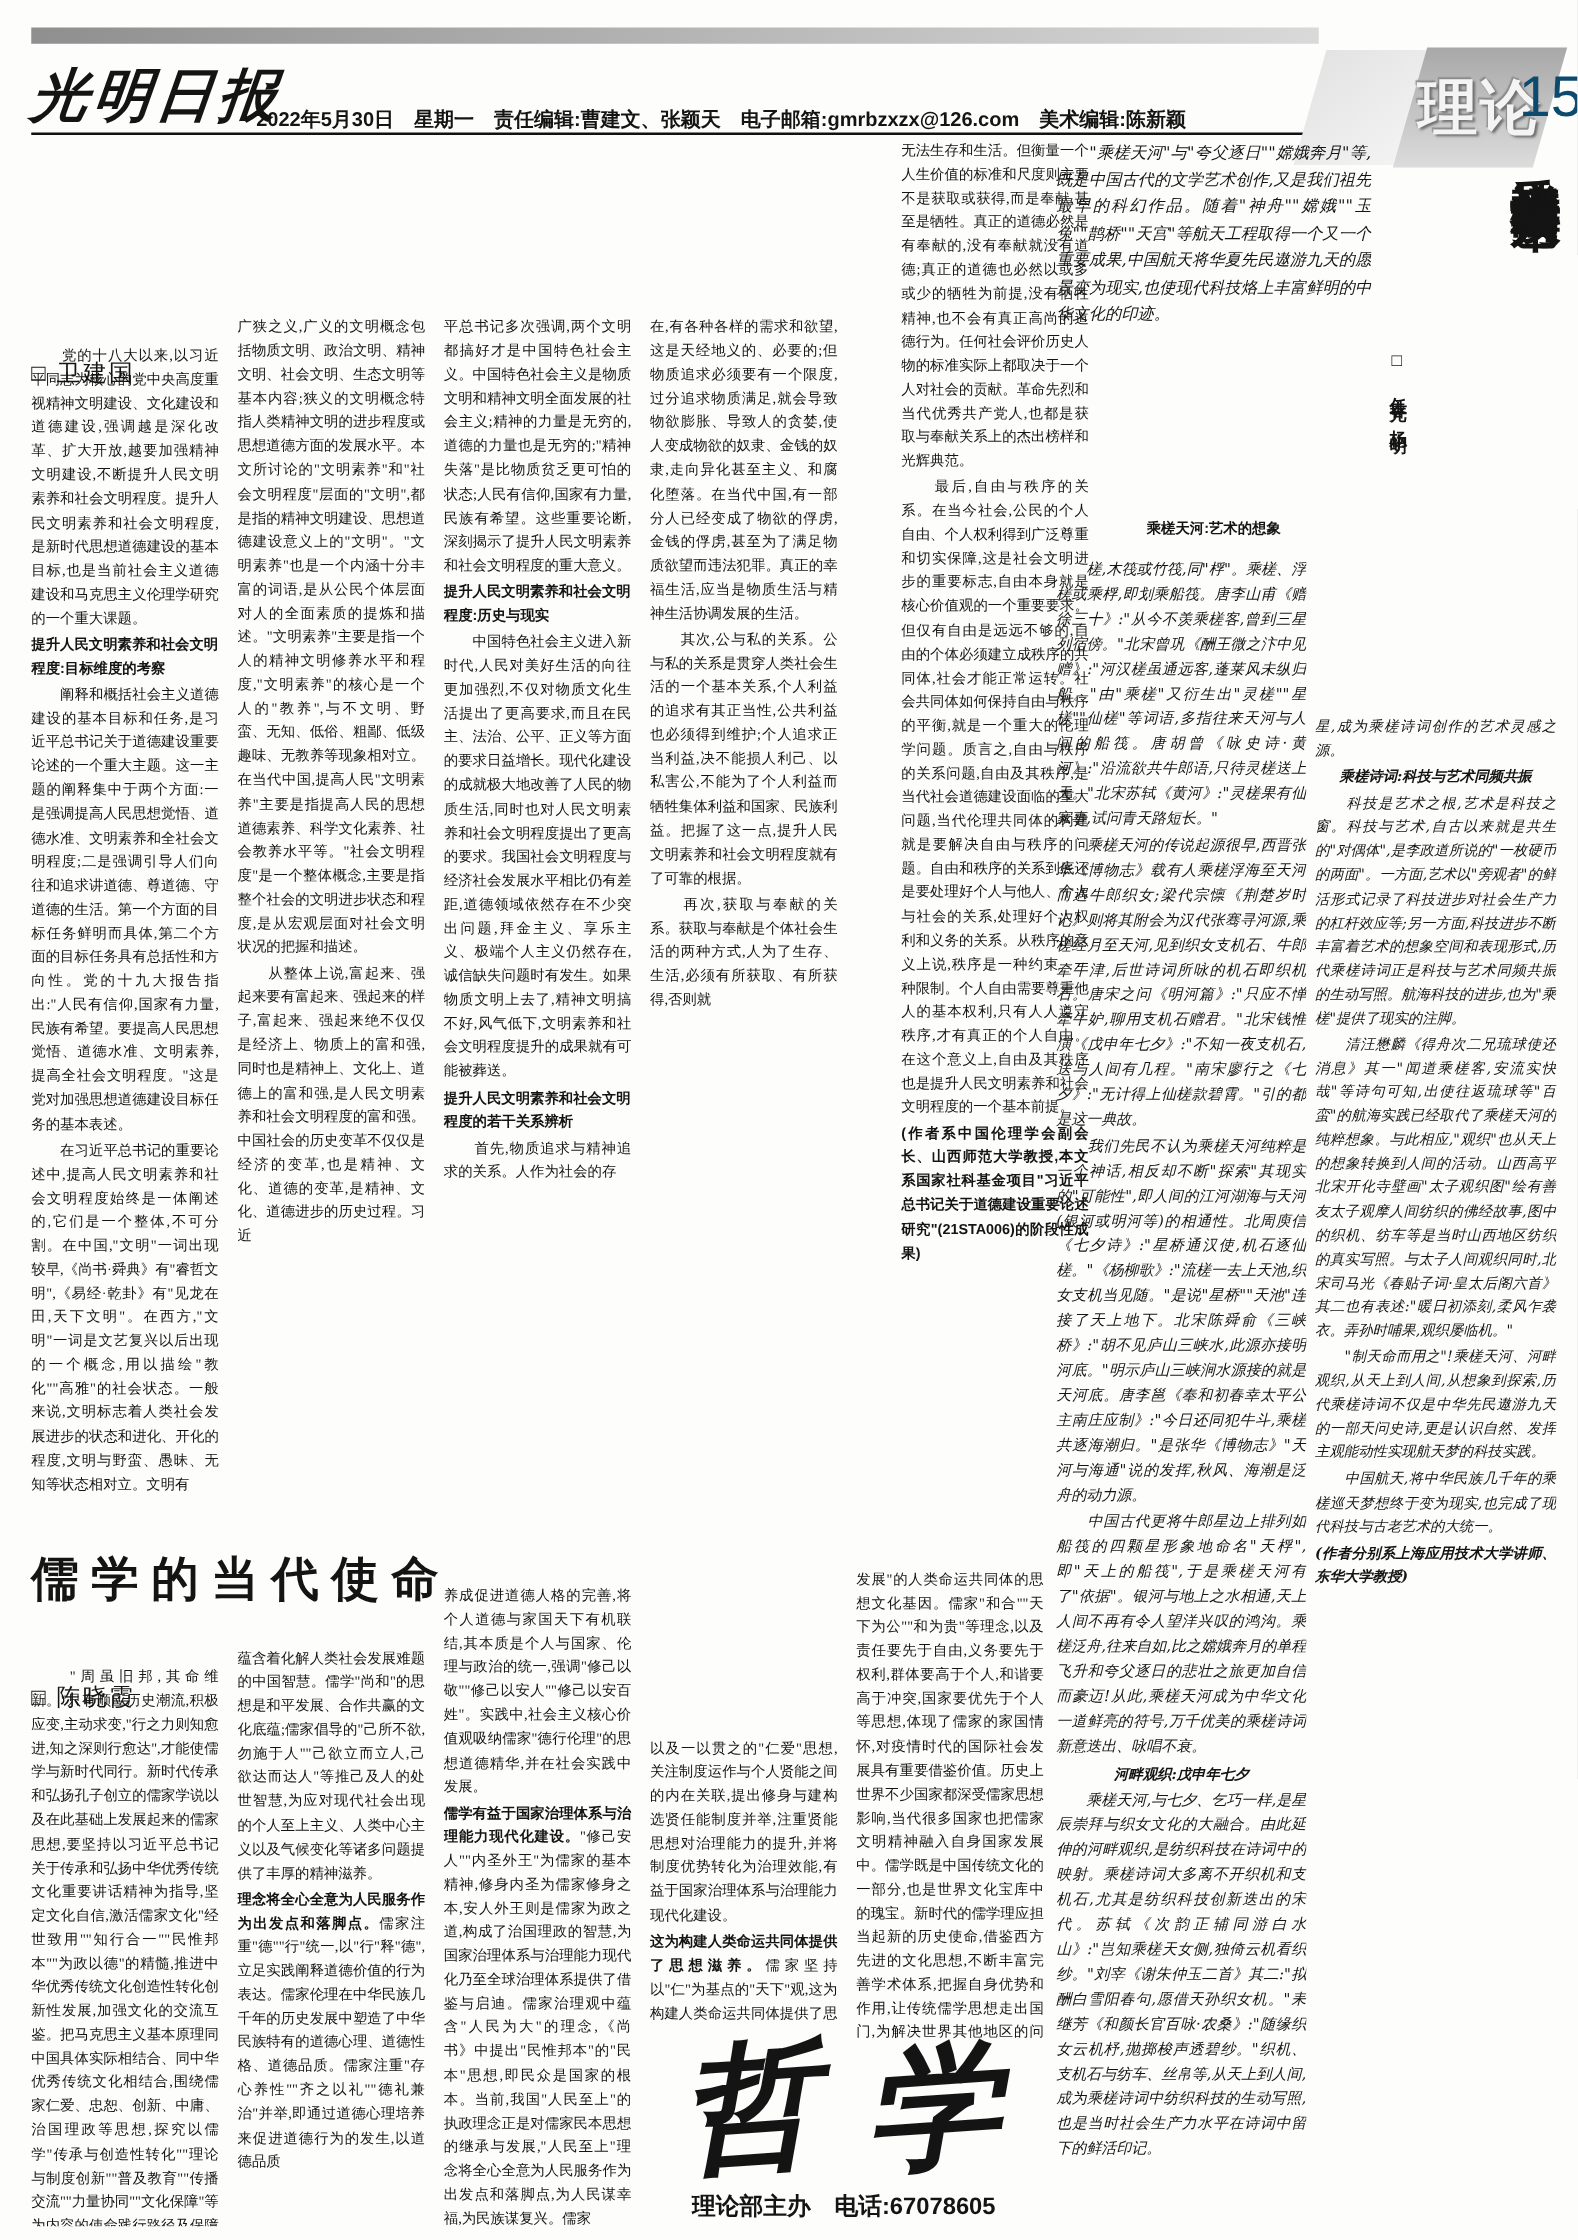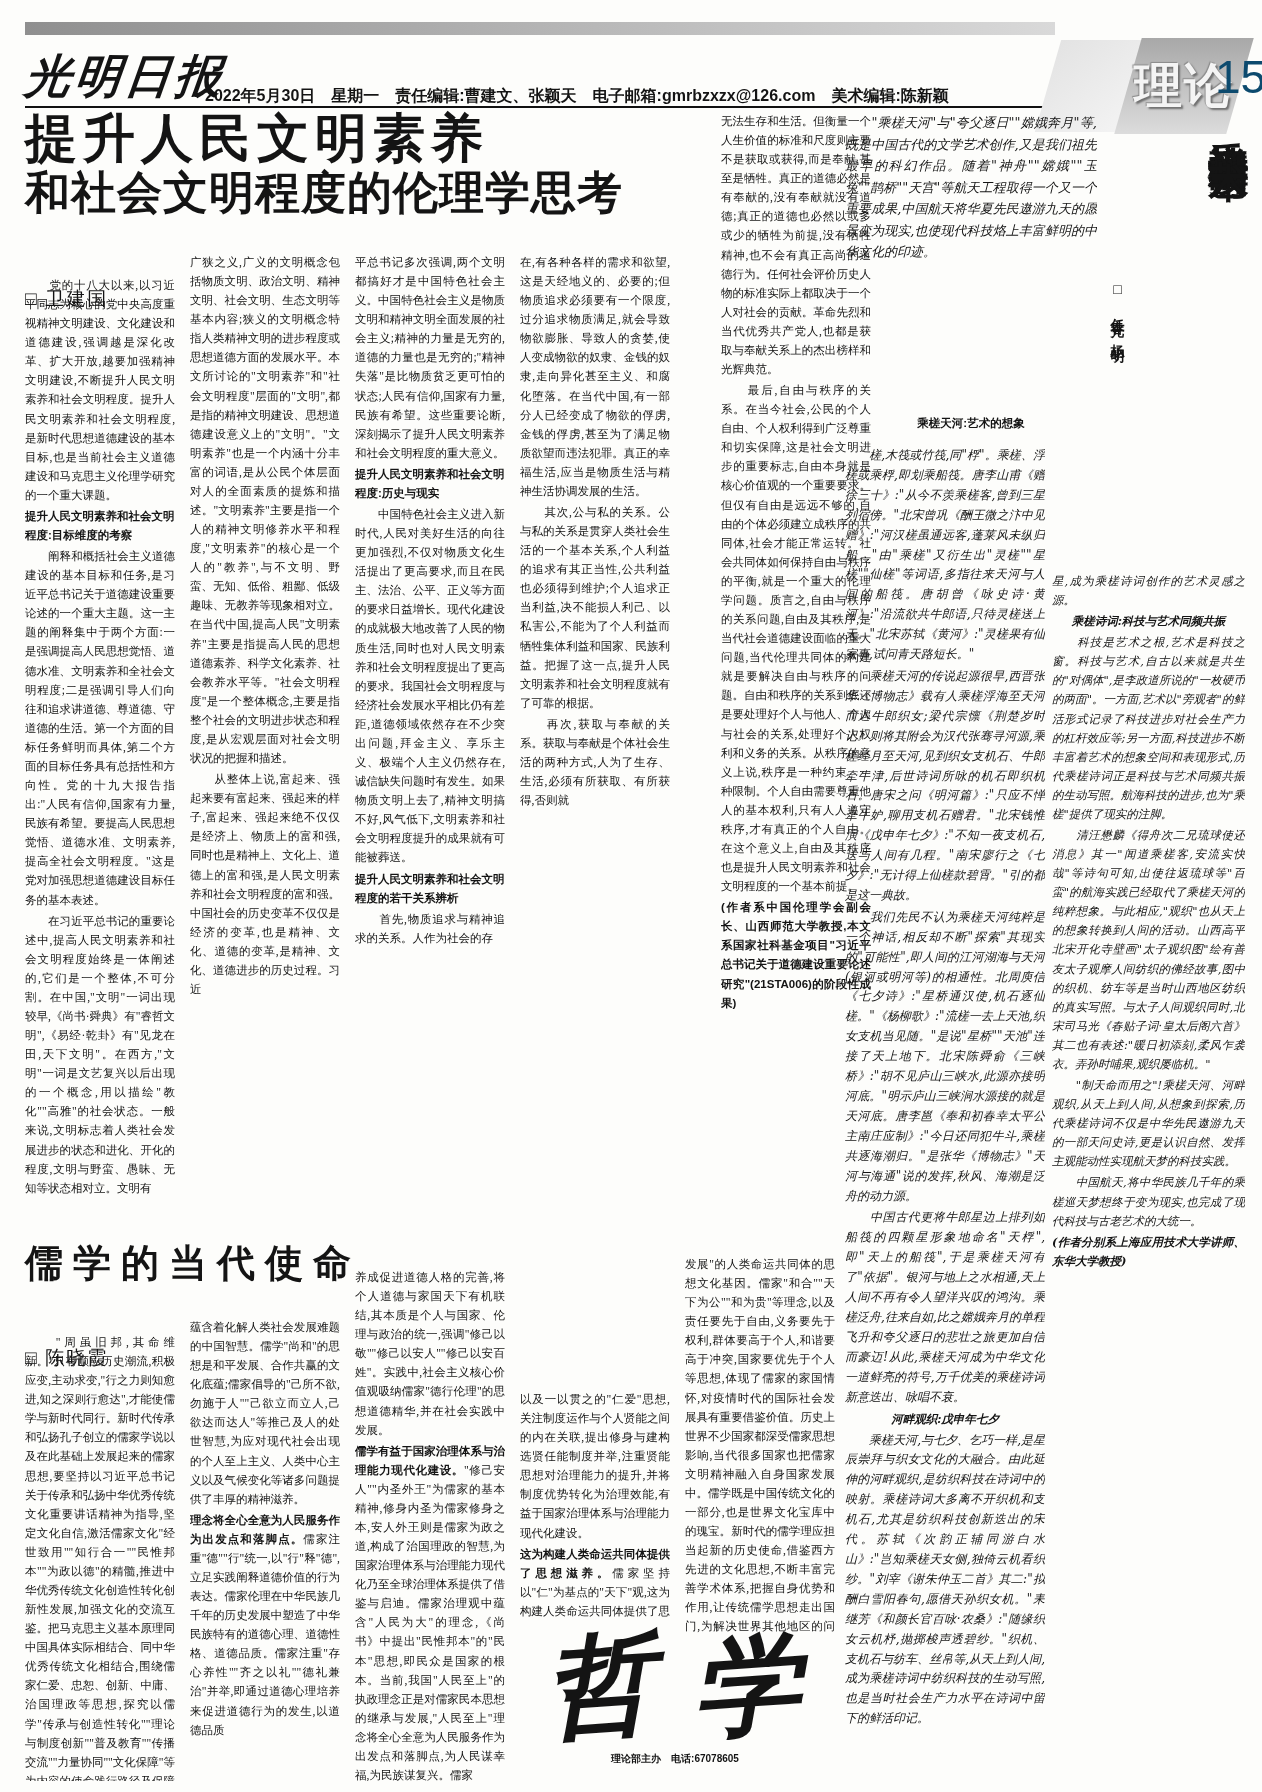--- a/index.html
+++ b/index.html
@@ -46,41 +46,37 @@
   .vauthor{position:absolute;left:1100px;top:282px;height:240px;width:26px;
            writing-mode:vertical-rl;font-size:14px;font-weight:bold;letter-spacing:3px;}
   .cha-sub{font-family:"Liberation Sans",sans-serif;font-weight:bold;font-size:15px;
            text-align:center;margin:8px 0;font-style:normal;}
   
   .philo{position:absolute;left:545px;top:1622px;width:255px;height:130px;
          display:flex;justify-content:space-between;align-items:center;}
   .philo span{font-size:108px;font-weight:900;font-style:italic;transform:rotate(-4deg);
               font-family:"DejaVu Serif",serif;}
   .philo-cap{position:absolute;left:530px;top:1752px;width:290px;text-align:center;
-             font-family:"Liberation Sans",sans-serif;font-weight:bold;font-size:10px;}
+             font-family:"Liberation Sans",sans-serif;font-weight:bold;font-size:19px;}
 </style>
 </head>
 <body>
 
 <div id="page">
 
   <div class="topbar"></div>
   <div class="masthead">光明日报</div>
   <div class="dateline">2022年5月30日　星期一　责任编辑:曹建文、张颖天　电子邮箱:gmrbzxzx@126.com　美术编辑:陈新颖</div>
   <div class="headrule"></div>
   <div class="badge-back"></div>
   <div class="badge">
     <span>理论</span>
   </div>
   <div class="pagenum">15</div>
 
-  <div class="m-title">
-    <span class="t1">提升人民文明素养</span>
-    <span class="t2">和社会文明程度的伦理学思考</span>
-  </div>
   <div class="byline" style="left:25px;top:244px;">
     <span>□</span>
     <span>卫建国</span>
   </div>
 
   <div class="col" style="left:25px;top:276px;width:150px;height:952px;">
     <p>　　党的十八大以来,以习近平同志为核心的党中央高度重视精神文明建设、文化建设和道德建设,强调越是深化改革、扩大开放,越要加强精神文明建设,不断提升人民文明素养和社会文明程度。提升人民文明素养和社会文明程度,是新时代思想道德建设的基本目标,也是当前社会主义道德建设和马克思主义伦理学研究的一个重大课题。</p>
     <p class="sub">提升人民文明素养和社会文明程度:目标维度的考察</p>
     <p>　　阐释和概括社会主义道德建设的基本目标和任务,是习近平总书记关于道德建设重要论述的一个重大主题。这一主题的阐释集中于两个方面:一是强调提高人民思想觉悟、道德水准、文明素养和全社会文明程度;二是强调引导人们向往和追求讲道德、尊道德、守道德的生活。第一个方面的目标任务鲜明而具体,第二个方面的目标任务具有总括性和方向性。党的十九大报告指出:"人民有信仰,国家有力量,民族有希望。要提高人民思想觉悟、道德水准、文明素养,提高全社会文明程度。"这是党对加强思想道德建设目标任务的基本表述。</p>
     <p>　　在习近平总书记的重要论述中,提高人民文明素养和社会文明程度始终是一体阐述的,它们是一个整体,不可分割。在中国,"文明"一词出现较早,《尚书·舜典》有"睿哲文明",《易经·乾卦》有"见龙在田,天下文明"。在西方,"文明"一词是文艺复兴以后出现的一个概念,用以描绘"教化""高雅"的社会状态。一般来说,文明标志着人类社会发展进步的状态和进化、开化的程度,文明与野蛮、愚昧、无知等状态相对立。文明有</p>

